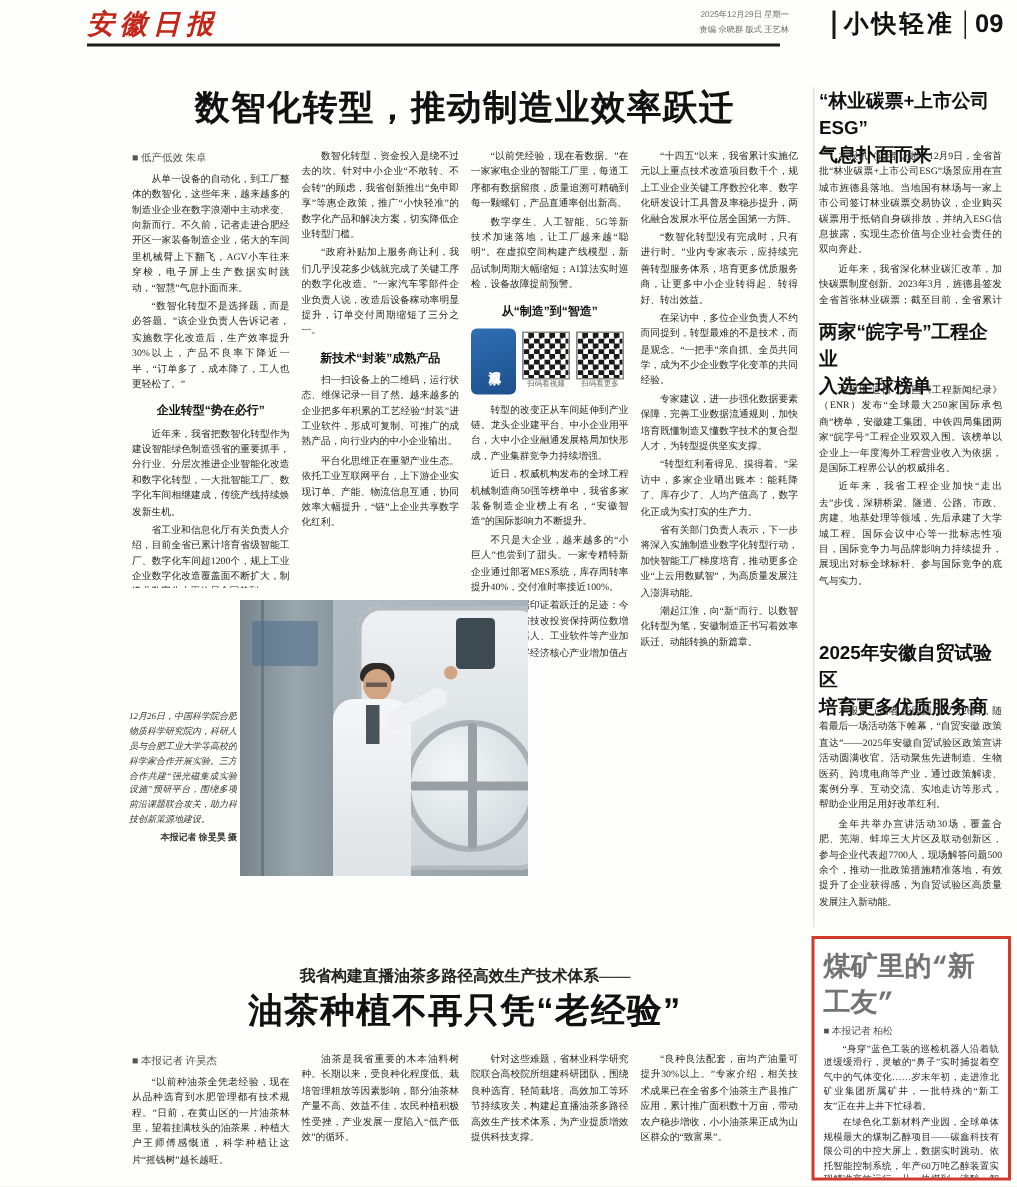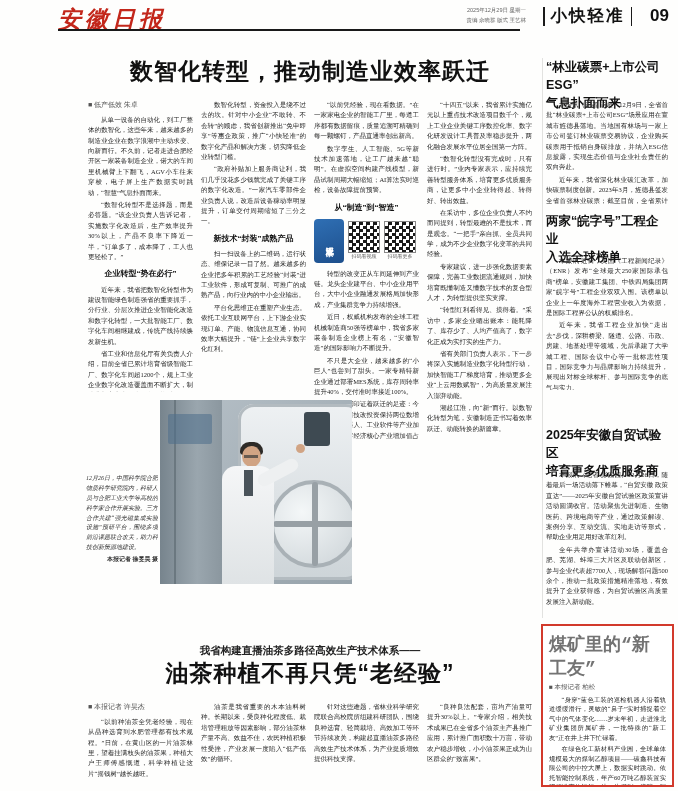--- a/index.html
+++ b/index.html
@@ -1,27 +1,27 @@
 <!DOCTYPE html>
 <html><head>
 <meta charset="utf-8">
 <style>
   html,body{margin:0;padding:0;background:#e9e9e7;}
   #page{position:relative;width:678px;height:791px;background:#fefefd;margin:0 auto;overflow:hidden;
         font-family:"Liberation Serif",serif;color:#222;}
   .abs{position:absolute;}
   
   .logo{left:58px;top:4px;font-family:Liberation Serif, serif;font-style:italic;font-weight:bold;
-        font-size:23px;letter-spacing:4px;color:#c3271b;}
+        font-size:18px;letter-spacing:4px;color:#c3271b;}
   .dateblk{left:408px;top:6px;width:118px;text-align:right;font-size:5.5px;line-height:1.8;color:#666;
            font-family:"Liberation Sans",sans-serif;}
   .secblk{right:9px;top:5px;display:flex;align-items:center;gap:6px;font-family:"Liberation Sans",sans-serif;}
   .secbar{width:1.5px;height:19px;background:#1a1a1a;}
   .secname{font-size:16.5px;font-weight:bold;color:#111;letter-spacing:2px;}
-  .pageno{font-size:17px;font-weight:bold;color:#111;margin-left:12px;}
+  .pageno{font-size:17px;font-weight:bold;color:#111;}
   .hrule{left:58px;top:29px;width:462px;height:1.5px;background:#1a1a1a;}
   .vsep{left:542px;top:58px;width:1px;height:560px;background:#e2e2e0;}
   
   .main-hl{left:88px;top:56px;width:444px;text-align:center;font-family:"Liberation Sans",sans-serif;
            font-weight:bold;font-size:23px;letter-spacing:1px;color:#111;white-space:nowrap;}
   .col{overflow:hidden;text-align:justify;}
   .w-main{width:105px;}
   .bt-p{font-size:6.5px;line-height:1.6;color:#262626;text-indent:2em;margin:0 0 2px;}
   .bt-sub{font-family:"Liberation Sans",sans-serif;font-weight:bold;font-size:8px;line-height:1.4;
           color:#111;text-align:center;text-indent:0;margin:6px 0 5px;}
@@ -54,21 +54,21 @@
   .cap-sign{text-align:right;font-style:normal;font-weight:bold;margin-top:2px;}
   
   .qrw{display:flex;gap:4px;align-items:center;margin:4px 0 5px;height:46px;}
   .qr-brand{width:30px;height:44px;background:linear-gradient(160deg,#2f6fb4,#1d4f8c);border-radius:4px;
             color:#fff;font-family:"Liberation Sans",sans-serif;font-weight:bold;font-size:8px;line-height:1.2;
             display:flex;align-items:center;justify-content:center;text-align:center;writing-mode:vertical-rl;}
   .qr-code{width:30px;height:30px;border:1px solid #888;background:
            repeating-conic-gradient(#1a1a1a 0% 25%, #fff 0% 50%) 0 0/7px 7px;}
   .qr-tip{font-size:5px;color:#666;text-align:center;line-height:1.3;font-family:"Liberation Sans",sans-serif;}
   
-  .kicker{left:88px;top:644px;width:444px;text-align:center;font-family:Liberation Sans, sans-serif;
+  .kicker{left:88px;top:644px;width:444px;text-align:center;font-family:Liberation Serif, serif;
           font-weight:600;font-size:10.5px;color:#222;}
   .btm-hl{left:88px;top:658px;width:444px;text-align:center;font-family:"Liberation Sans",sans-serif;
           font-weight:bold;font-size:23px;letter-spacing:1px;color:#111;}
   
   .r-hl{left:546px;width:122px;font-family:"Liberation Sans",sans-serif;font-weight:bold;
         font-size:12.5px;line-height:1.45;color:#111;}
   .w-rail{width:122px;}
   
   .hlbox{left:541px;top:624px;width:133px;height:163px;border:2.5px solid #d23a2c;box-sizing:border-box;
          padding:6px 6px 4px;overflow:hidden;background:#fff;}

